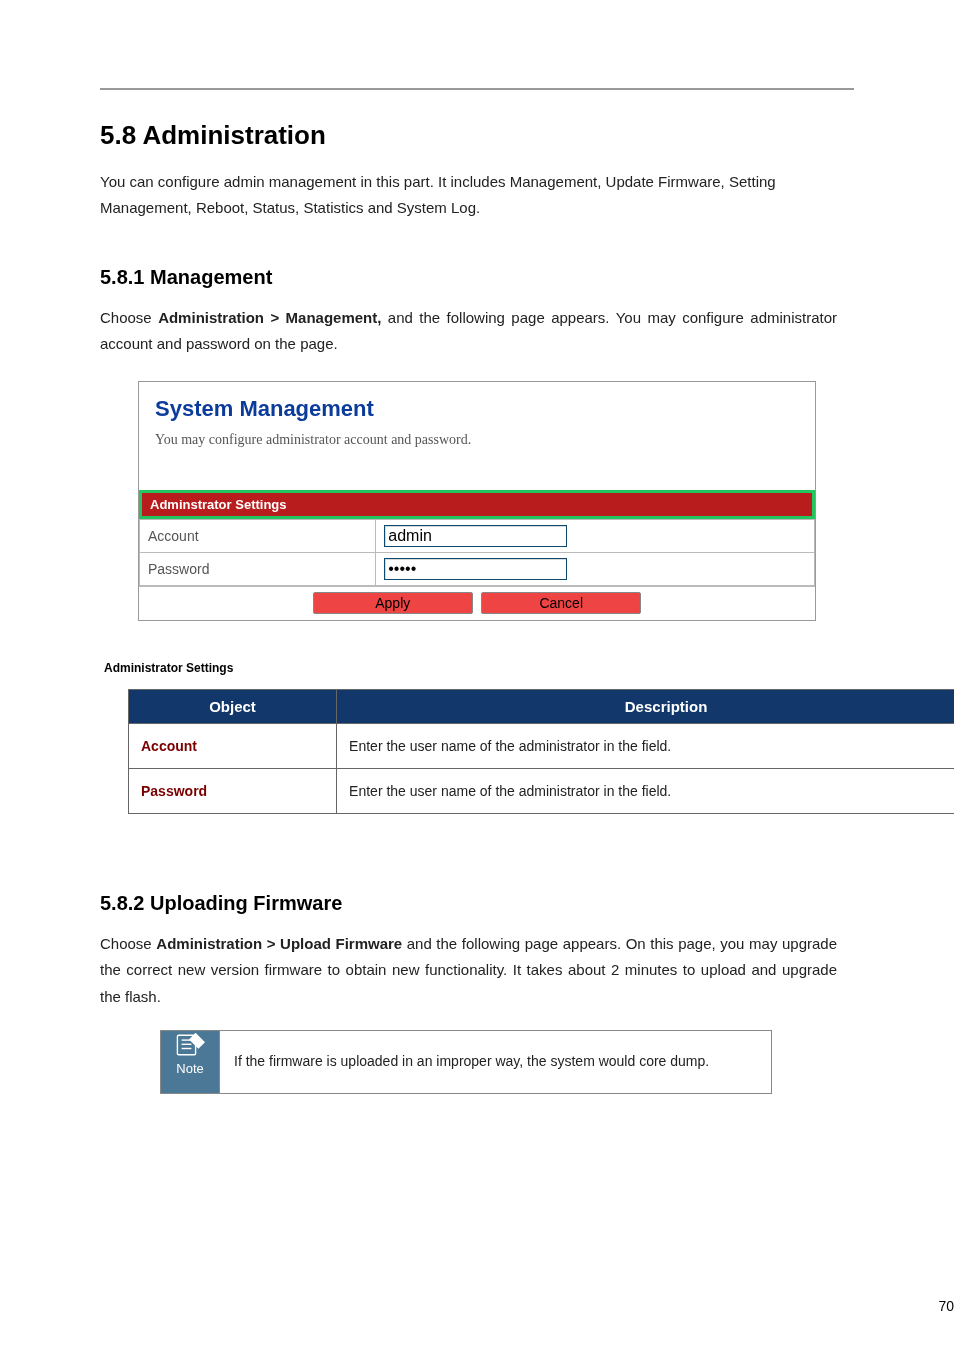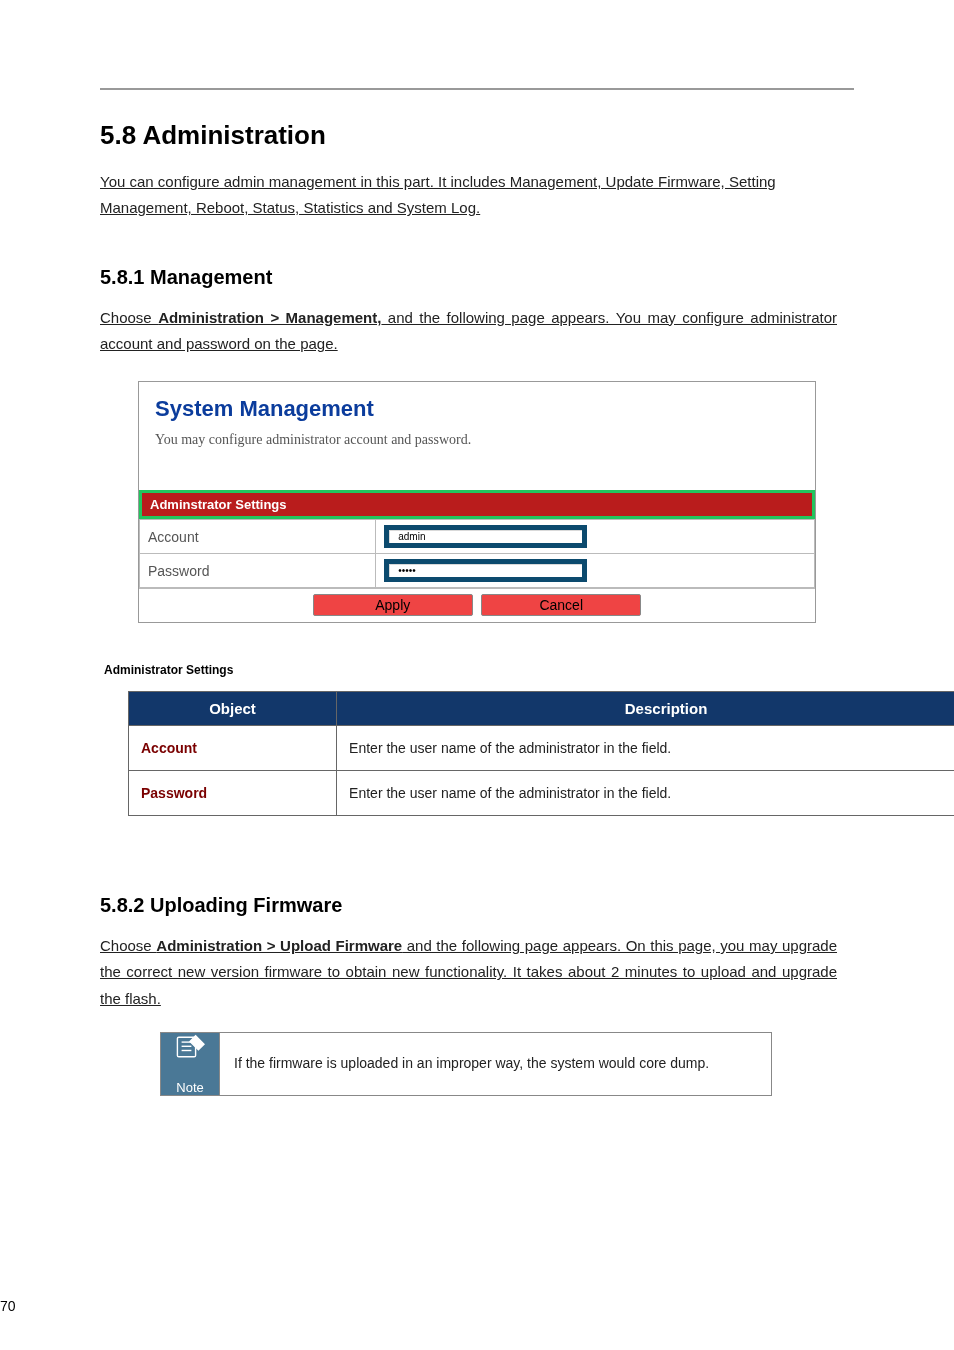--- a/index.html
+++ b/index.html
@@ -25,21 +25,20 @@
     font-size: 26px;
     font-weight: bold;
     margin: 0 0 18px 0;
   }
   p.body {
     font-size: 15px;
     line-height: 1.75;
     margin: 0 17px 20px 0;
     color: #222;
     text-align: left;
-    text-decoration: underline;
   }
   p.body.justify { text-align: justify; }
   p.body .bold { font-weight: bold; }
   h2.subsection {
     font-size: 20px;
     font-weight: bold;
     margin: 26px 0 16px 0;
     padding-top: 18px;
   }
   .underline-head {
@@ -80,23 +79,23 @@
     border: 1px solid #bbb;
     padding: 5px 8px;
     font-family: Verdana, Arial, sans-serif;
     font-size: 14px;
     color: #555;
   }
   .ss-row td.label { width: 35%; }
   .ss-row input[type="text"], .ss-row input[type="password"] {
     width: 175px;
     font-family: Arial, sans-serif;
-    font-size: 10px;
-    padding: 1px 9px;
-    border: 5px solid #0c4a6e;
+    font-size: 16px;
+    padding: 1px 3px;
+    border: 1px solid #0c4a6e;
     box-shadow: inset 1px 1px 0 rgba(0,0,0,0.15);
   }
   .ss-buttons {
     border-top: 1px solid #bbb;
     text-align: center;
     padding: 5px 0 6px 0;
   }
   .ss-buttons button {
     font-family: Arial, sans-serif;
     font-size: 14px;
@@ -142,42 +141,42 @@
   }
   .note-icon {
     width: 60px;
     height: 64px;
     background: #4a7896;
     border: 1px solid #888;
     box-sizing: border-box;
     display: flex;
     flex-direction: column;
     align-items: center;
-    justify-content: space-between;
+    justify-content: flex-start;
     color: #fff;
   }
   .note-icon svg { width: 34px; height: 28px; }
   .note-icon .note-label { font-size: 13px; margin-top: 2px; }
   .note-text {
     flex: 1;
     border: 1px solid #888;
     border-left: none;
     display: flex;
     align-items: center;
     padding: 0 14px;
     font-size: 14px;
     line-height: 1.5;
     color: #222;
   }
   .page-number {
     position: absolute;
     bottom: 36px;
     left: 0;
     right: 0;
-    text-align: left;
+    text-align: right;
     font-size: 14px;
   }
 </style>
 </head>
 <body>
 
 <div class="page">
   <div class="top-rule"></div>
 
   <h1 class="section-title">5.8 Administration</h1>

